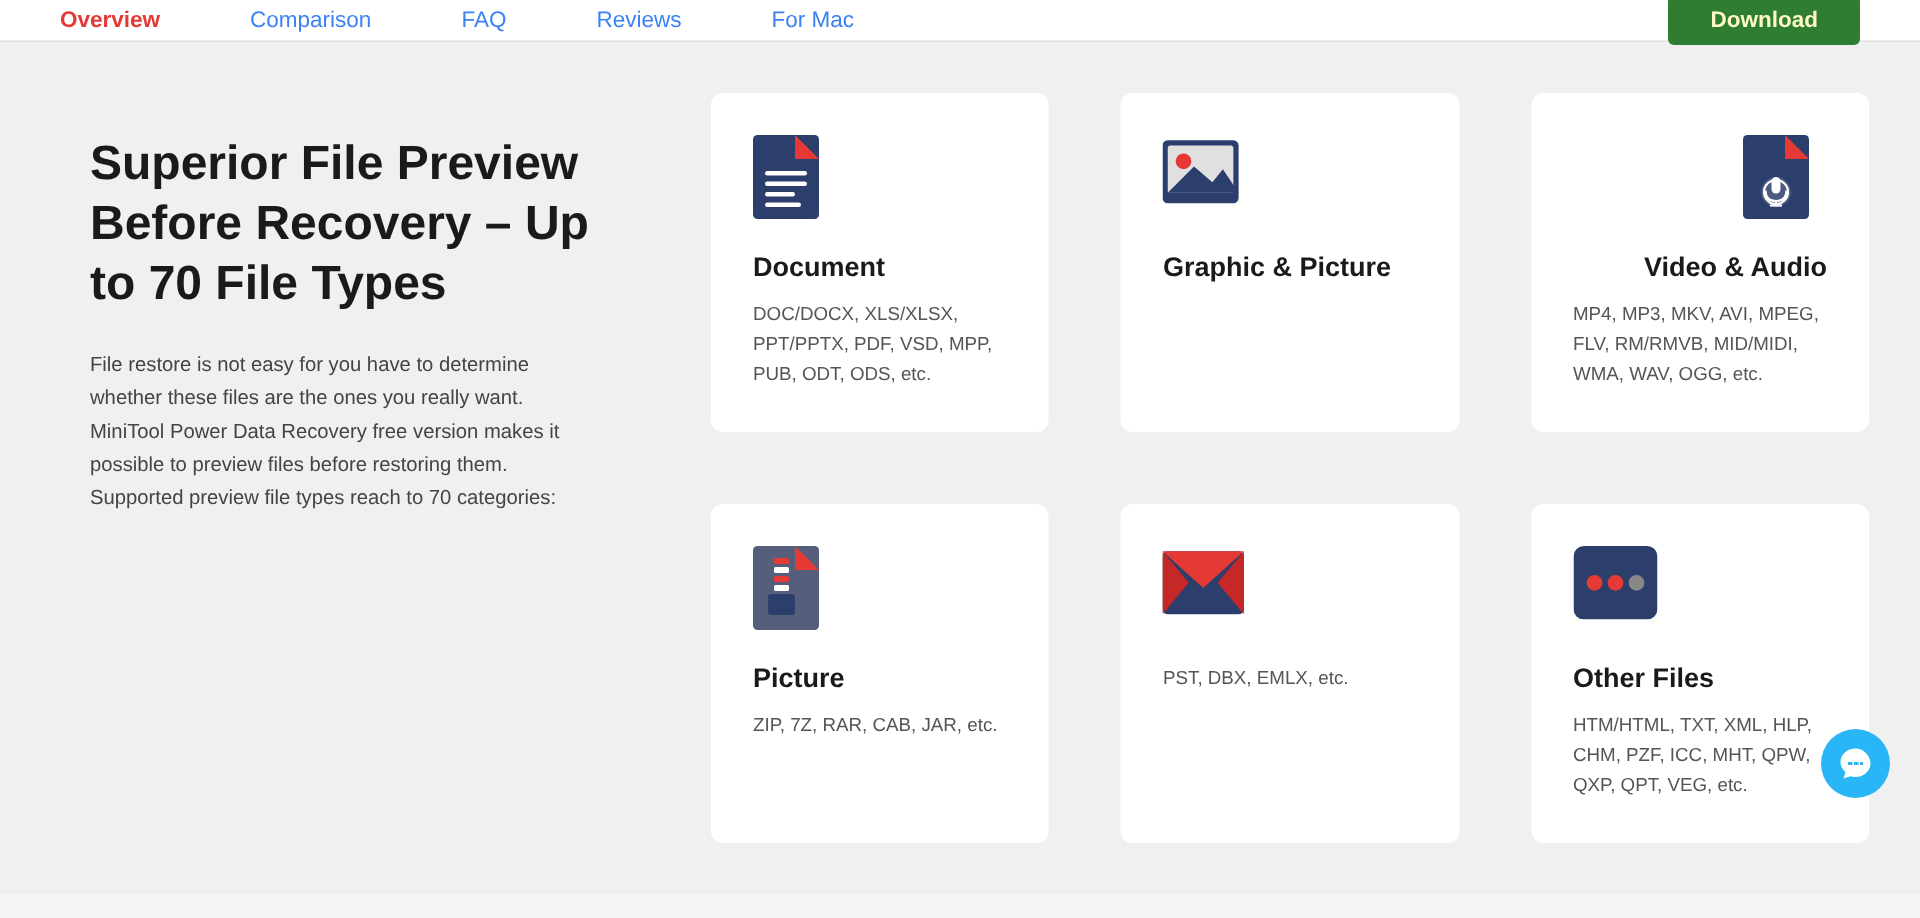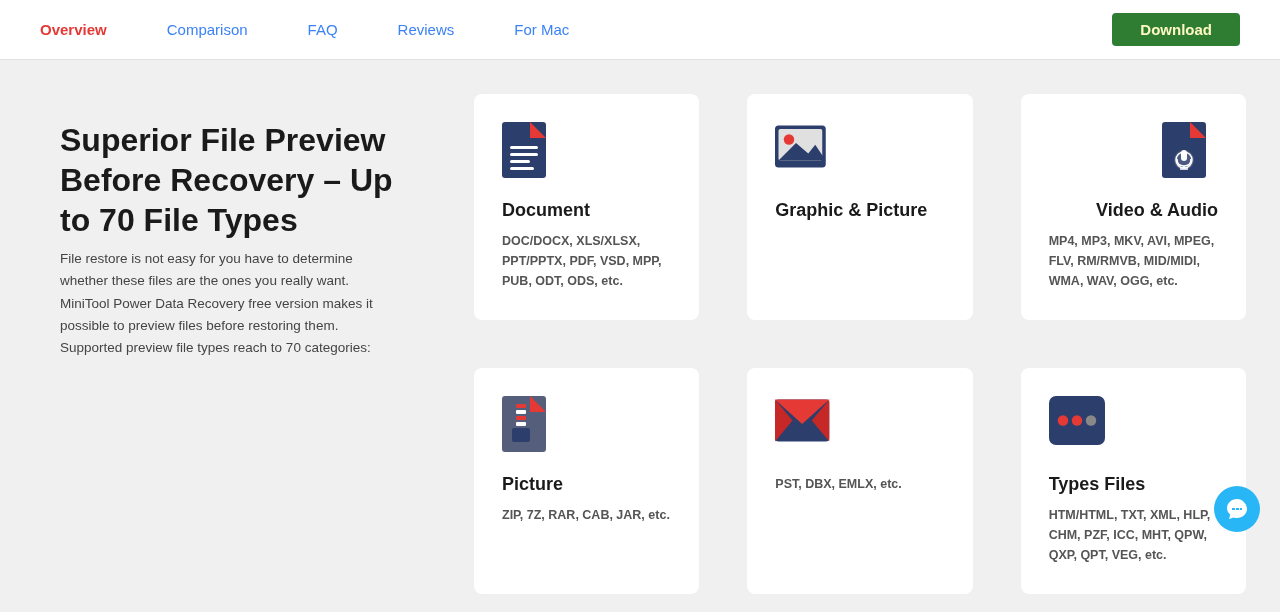--- a/index.html
+++ b/index.html
@@ -3,21 +3,21 @@
   <meta charset="utf-8">
   <style>
     * { box-sizing: border-box; margin: 0; padding: 0; }
     body { font-family: Arial, sans-serif; background: #f5f5f5; width: 1280px; height: 612px; overflow: hidden; }
 
     
     .navbar {
       display: flex;
       align-items: center;
       background: #fff;
-      height: 60px;
+      height: 28px;
       padding: 0 40px;
       border-bottom: 1px solid #e0e0e0;
       position: relative;
       z-index: 10;
     }
     .nav-links {
       display: flex;
       gap: 60px;
       align-items: center;
       flex: 1;
@@ -54,21 +54,21 @@
     .left-panel {
       width: 440px;
       padding: 60px 40px 40px 60px;
       flex-shrink: 0;
     }
     .left-panel h1 {
       font-size: 32px;
       font-weight: 800;
       color: #1a1a1a;
       line-height: 1.25;
-      margin-bottom: 8px;
+      margin-bottom: 24px;
     }
     .left-panel p {
       font-size: 13.5px;
       color: #444;
       line-height: 1.65;
     }
 
     
     .cards-area {
       flex: 1;
@@ -100,21 +100,20 @@
       font-size: 18px;
       font-weight: 700;
       color: #1a1a1a;
       margin-bottom: 10px;
     }
 
     .card-desc {
       font-size: 12.5px;
       color: #555;
       line-height: 1.6;
-      font-weight: bold;
     }
 
     
     .card-video {
       grid-column: 3;
       grid-row: 1;
       align-items: flex-end;
     }
     .card-other {
       grid-column: 3;
@@ -237,21 +236,21 @@
 
     <div class="card card-other">
       <div class="card-icon">
         <svg viewBox="0 0 64 56" xmlns="http://www.w3.org/2000/svg">
           <rect x="0" y="0" width="64" height="56" rx="8" fill="#2c3e6b"></rect>
           <circle cx="16" cy="28" r="6" fill="#e53935"></circle>
           <circle cx="32" cy="28" r="6" fill="#e53935"></circle>
           <circle cx="48" cy="28" r="6" fill="#888"></circle>
         </svg>
       </div>
-      <div class="card-title">Types Files</div>
+      <div class="card-title">Other Files</div>
       <div class="card-desc">HTM/HTML, TXT, XML, HLP, CHM, PZF, ICC, MHT, QPW, QXP, QPT, VEG, etc.</div>
     </div>
 
   </div>
 </div>
 
 <div class="chat-bubble">
   <svg viewBox="0 0 24 24" xmlns="http://www.w3.org/2000/svg">
     <path d="M12 2C6.48 2 2 6.03 2 11c0 2.68 1.28 5.08 3.3 6.73L4 22l4.64-1.55C9.71 20.79 10.84 21 12 21c5.52 0 10-4.03 10-9S17.52 2 12 2zm-2 11H7v-2h3v2zm4 0h-3v-2h3v2zm3 0h-2v-2h2v2z"></path>
   </svg>

